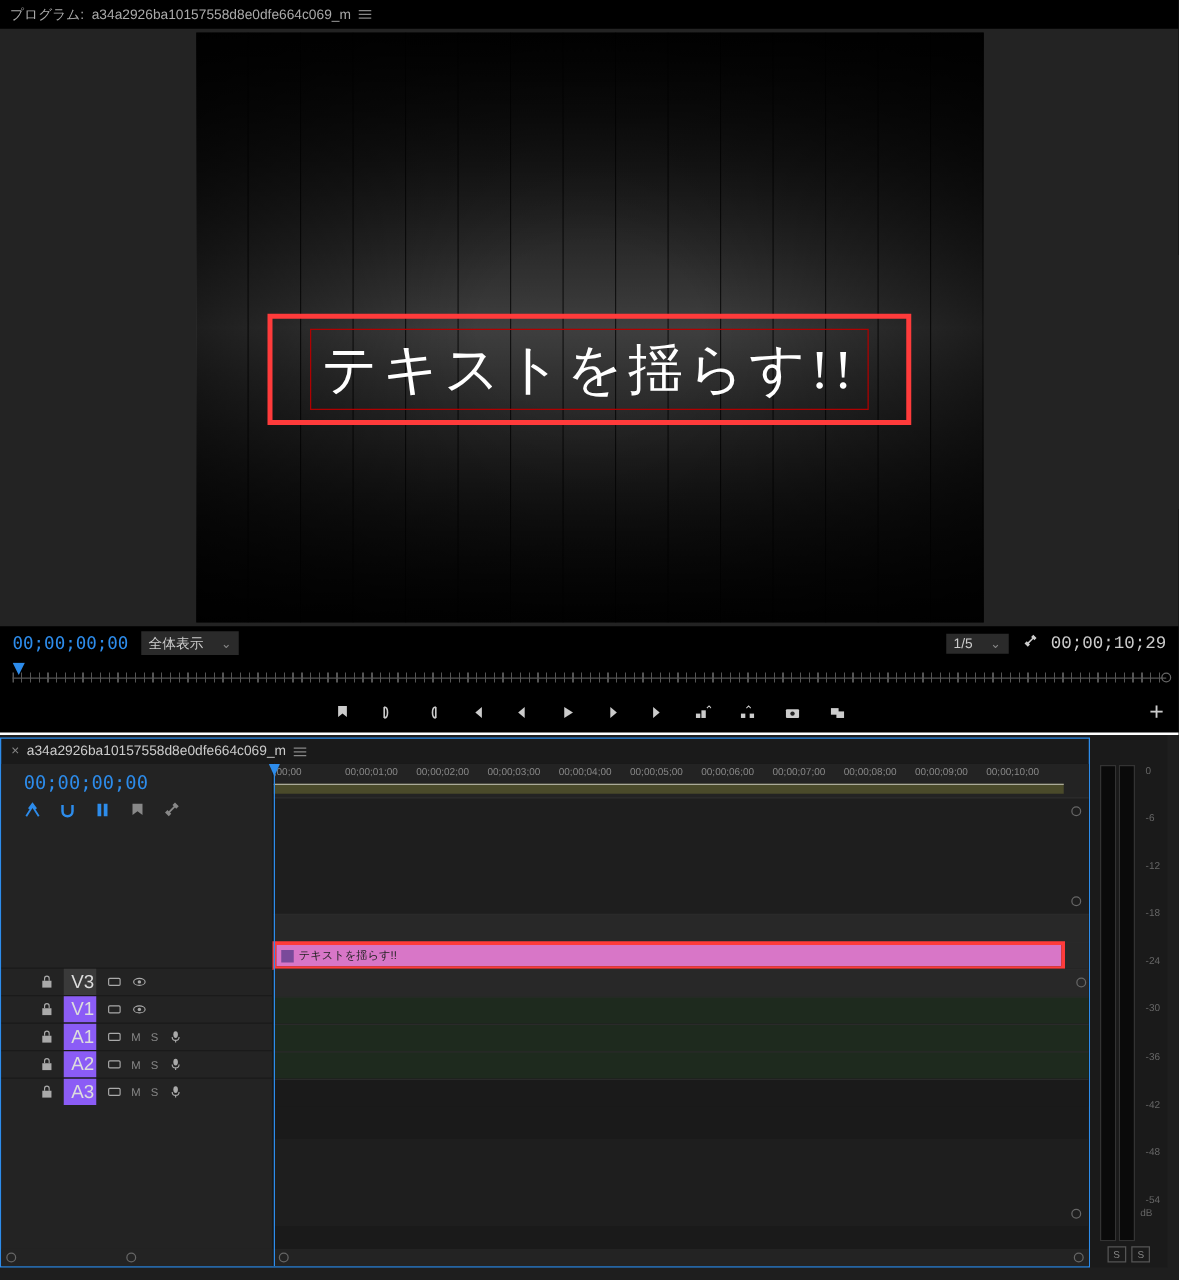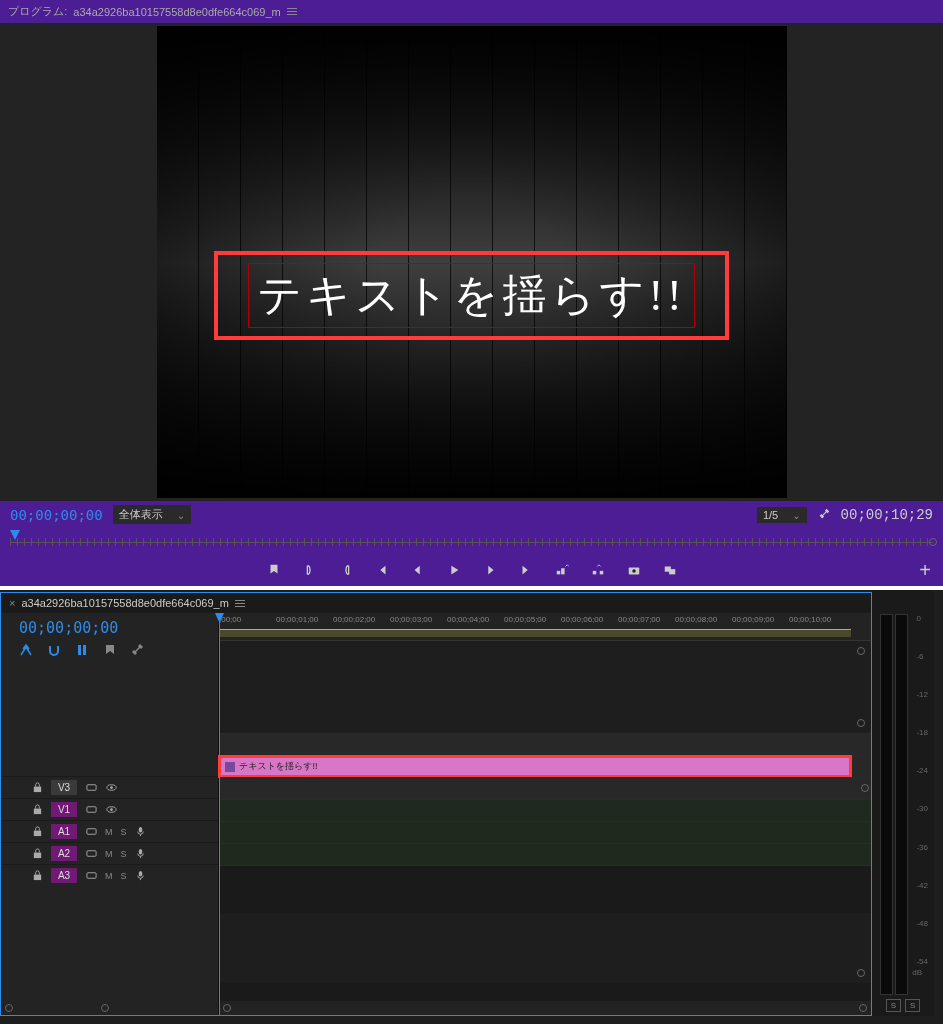--- a/index.html
+++ b/index.html
@@ -6,22 +6,22 @@
 body {
   background: #1e1e1e;
   color: #ccc;
   font-family: "Hiragino Kaku Gothic Pro", "Meiryo", sans-serif;
   font-size: 11px;
   width: 943px;
   height: 1024px;
   overflow: hidden;
 }
 .program-panel {
-  background: #4c1d95;
-  border-bottom: 4px solid #ffffff;
+  background: #000000;
+  border-bottom: 2px solid #ffffff;
   text-align: right;
 }
 .panel-header {
   display: flex;
   align-items: center;
   padding: 4px 8px;
   font-size: 11px;
   color: #aaa;
   gap: 6px;
 }
@@ -219,37 +219,37 @@
 .track-header-row {
   display: flex;
   align-items: center;
   height: 22px;
   padding: 0 8px 0 30px;
   gap: 8px;
   border-top: 1px solid #1a1a1a;
   font-size: 10px;
 }
 .track-header-row.selected .track-label {
-  background: #701a75;
+  background: #8b5cf6;
 }
 .lock-icon, .toggle-icon, .eye-icon, .speaker-icon {
   width: 12px; height: 12px;
   display: flex; align-items: center; justify-content: center;
   cursor: pointer;
 }
 .lock-icon svg, .toggle-icon svg, .eye-icon svg, .speaker-icon svg {
   width: 11px; height: 11px; fill: #aaa;
 }
 .track-label {
   background: #3a3a3a;
   padding: 2px 6px;
   width: 26px;
   text-align: center;
   color: #ddd;
-  font-size: 10px;
+  font-size: 15px;
 }
 .track-header-row .ms { color: #888; font-size: 9px; cursor: pointer; }
 .master-row {
   display: flex;
   align-items: center;
   padding: 2px 8px 2px 30px;
   gap: 8px;
   height: 22px;
   font-size: 10px;
   color: #aaa;

